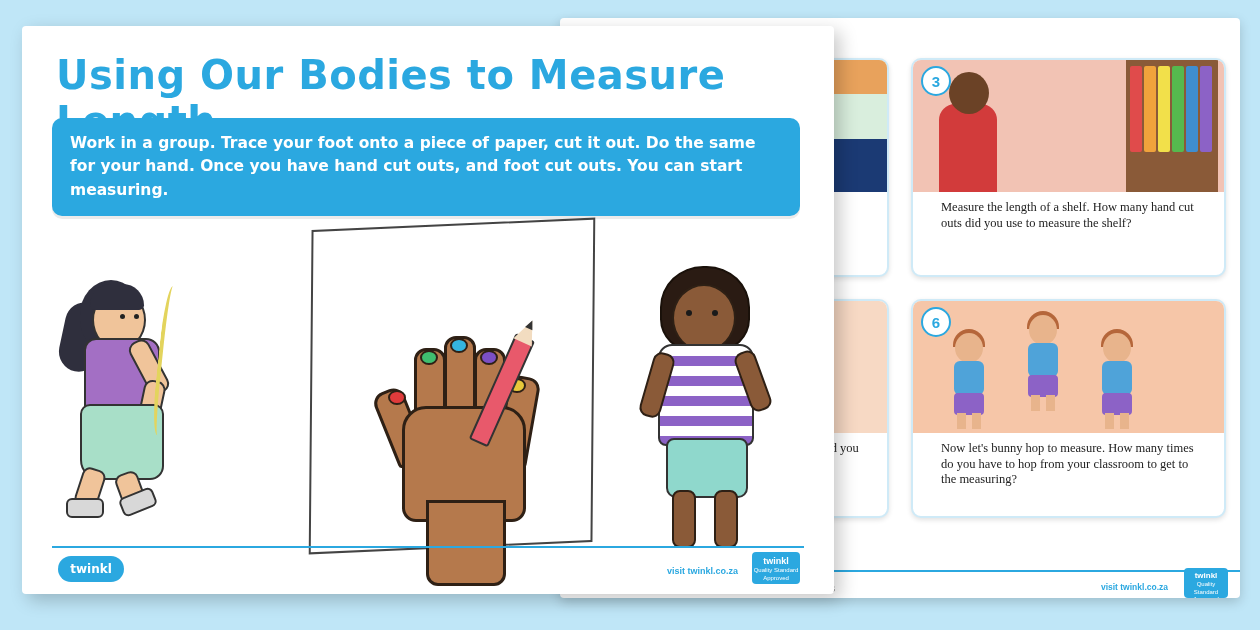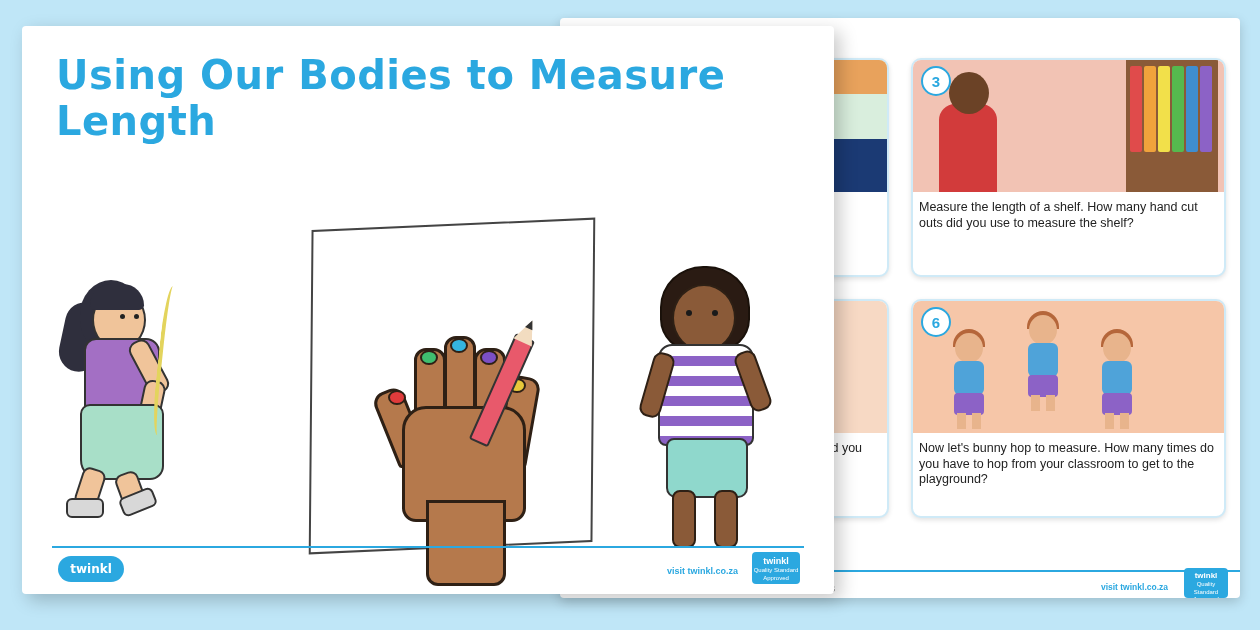--- a/index.html
+++ b/index.html
@@ -48,25 +48,25 @@
     flex-direction: column;
     position: relative;
   }
   .card-img {
     height: 132px;
     position: relative;
     overflow: hidden;
   }
   .card-text {
     flex: 1;
-    padding: 8px 6px;
+    padding: 8px 28px;
     font-size: 12.5px;
     line-height: 1.25;
     color: #222;
-    font-family: Liberation Sans, sans-serif;
+    font-family: Liberation Serif, serif;
   }
   .card-num {
     position: absolute;
     left: 8px;
     top: 6px;
     width: 26px;
     height: 26px;
     border-radius: 50%;
     background: #ffffff;
     border: 2px solid #2ba8e0;
@@ -370,39 +370,40 @@
         </div>
         <div class="kid" style="left:182px;">
           <div class="hair"></div>
           <div class="head"></div>
           <div class="torso"></div>
           <div class="shorts"></div>
           <div class="leg1"></div>
           <div class="leg2"></div>
         </div>
       </div>
-      <div class="card-text">Now let's bunny hop to measure. How many times do you have to hop from your classroom to get to the playground?</div>
+      <div class="card-text">Now let's bunny hop to measure. How many times do you have to hop from your classroom to get to the measuring?</div>
     </div>
 
   </div>
 
   <div class="back-footer"></div>
   <div class="back-page-num">3</div>
   <div class="back-visit">visit twinkl.co.za</div>
   <div class="twinkl-badge">
     <span class="bname">twinkl</span>
     <span>Quality Standard</span><br>
     <span>Approved</span>
   </div>
 </div>
 
 <div class="front-page">
 
   <div class="title">Using Our Bodies to Measure Length</div>
 
+  <div class="instruction">Work in a group. Trace your foot onto a piece of paper, cut it out. Do the same for your hand. Once you have hand cut outs, and foot cut outs. You can start measuring.</div>
 
   <div class="illustration">
 
     <div class="girl-left">
       <div class="gl-pony"></div>
       <div class="gl-hair-back"></div>
       <div class="gl-head"></div>
       <div class="gl-fringe"></div>
       <div class="gl-eye" style="left:58px; top:38px;"></div>
       <div class="gl-eye" style="left:72px; top:38px;"></div>

